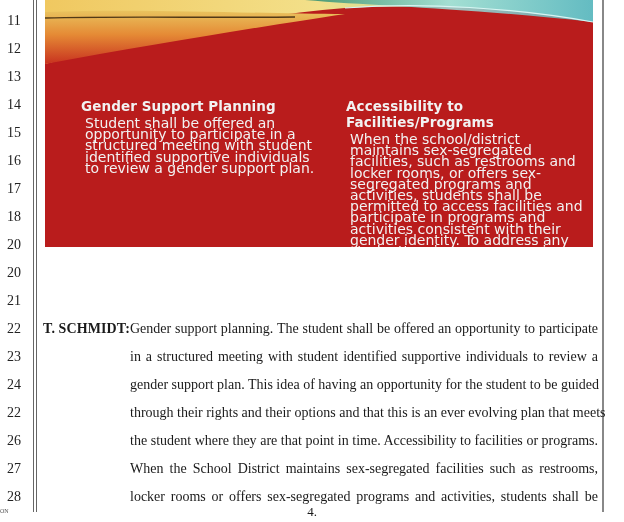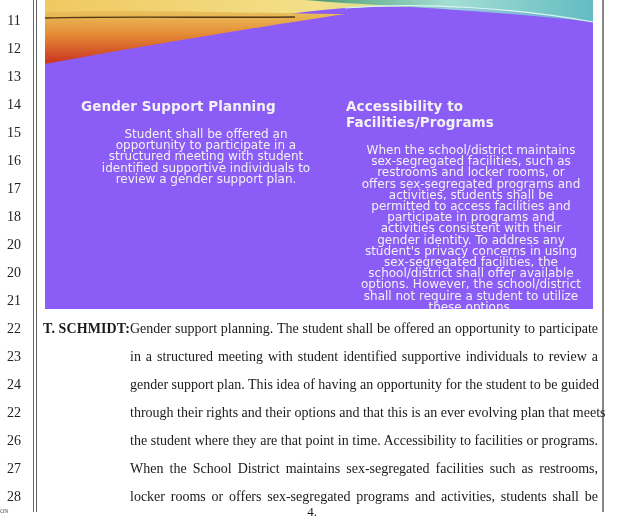--- a/index.html
+++ b/index.html
@@ -10,27 +10,27 @@
   .line-numbers { position: absolute; left: 0; top: 0; width: 28px; }
   .ln {
     position: absolute; right: 0; width: 28px; text-align: center;
     font-size: 14px; line-height: 16px; color: #222;
   }
   .rule-left-1 { position: absolute; left: 33px; top: 0; width: 1px; height: 512px; background: #666; }
   .rule-left-2 { position: absolute; left: 36px; top: 0; width: 1px; height: 512px; background: #666; }
   .rule-right { position: absolute; left: 602px; top: 0; width: 2px; height: 512px; background: #888; }
 
   .slide {
-    position: absolute; left: 45px; top: 0; width: 548px; height: 309px;
-    background: #8b5cf6; overflow: hidden;
+    position: absolute; left: 45px; top: 0; width: 548px; height: 247px;
+    background: #b91c1c; overflow: hidden;
   }
   .slide svg.swoosh { position: absolute; left: 0; top: 0; }
   .slide .col { position: absolute; color: #f2f2f2; font-family: "DejaVu Sans", sans-serif; }
   .slide .col h3 { margin: 0 0 4px 0; font-size: 13.5px; font-weight: bold; letter-spacing: 0.1px; }
-  .slide .col p { margin: 15px; font-size: 12px; line-height: 11.2px; text-align: center; }
+  .slide .col p { margin: 4px; font-size: 14px; line-height: 11.2px; }
   .col-left { left: 36px; top: 98px; width: 250px; }
   .col-right { left: 301px; top: 98px; width: 250px; }
 
   .speaker {
     position: absolute; left: 43px; top: 320px; font-size: 14px; line-height: 18px; letter-spacing: 0.1px; font-weight: bold;
   }
   .transcript { position: absolute; left: 130px; top: 320px; width: 468px; }
   .tline {
     position: absolute; left: 0; width: 468px; font-size: 14px; line-height: 18px;
     text-align: justify; text-align-last: justify; white-space: nowrap;

